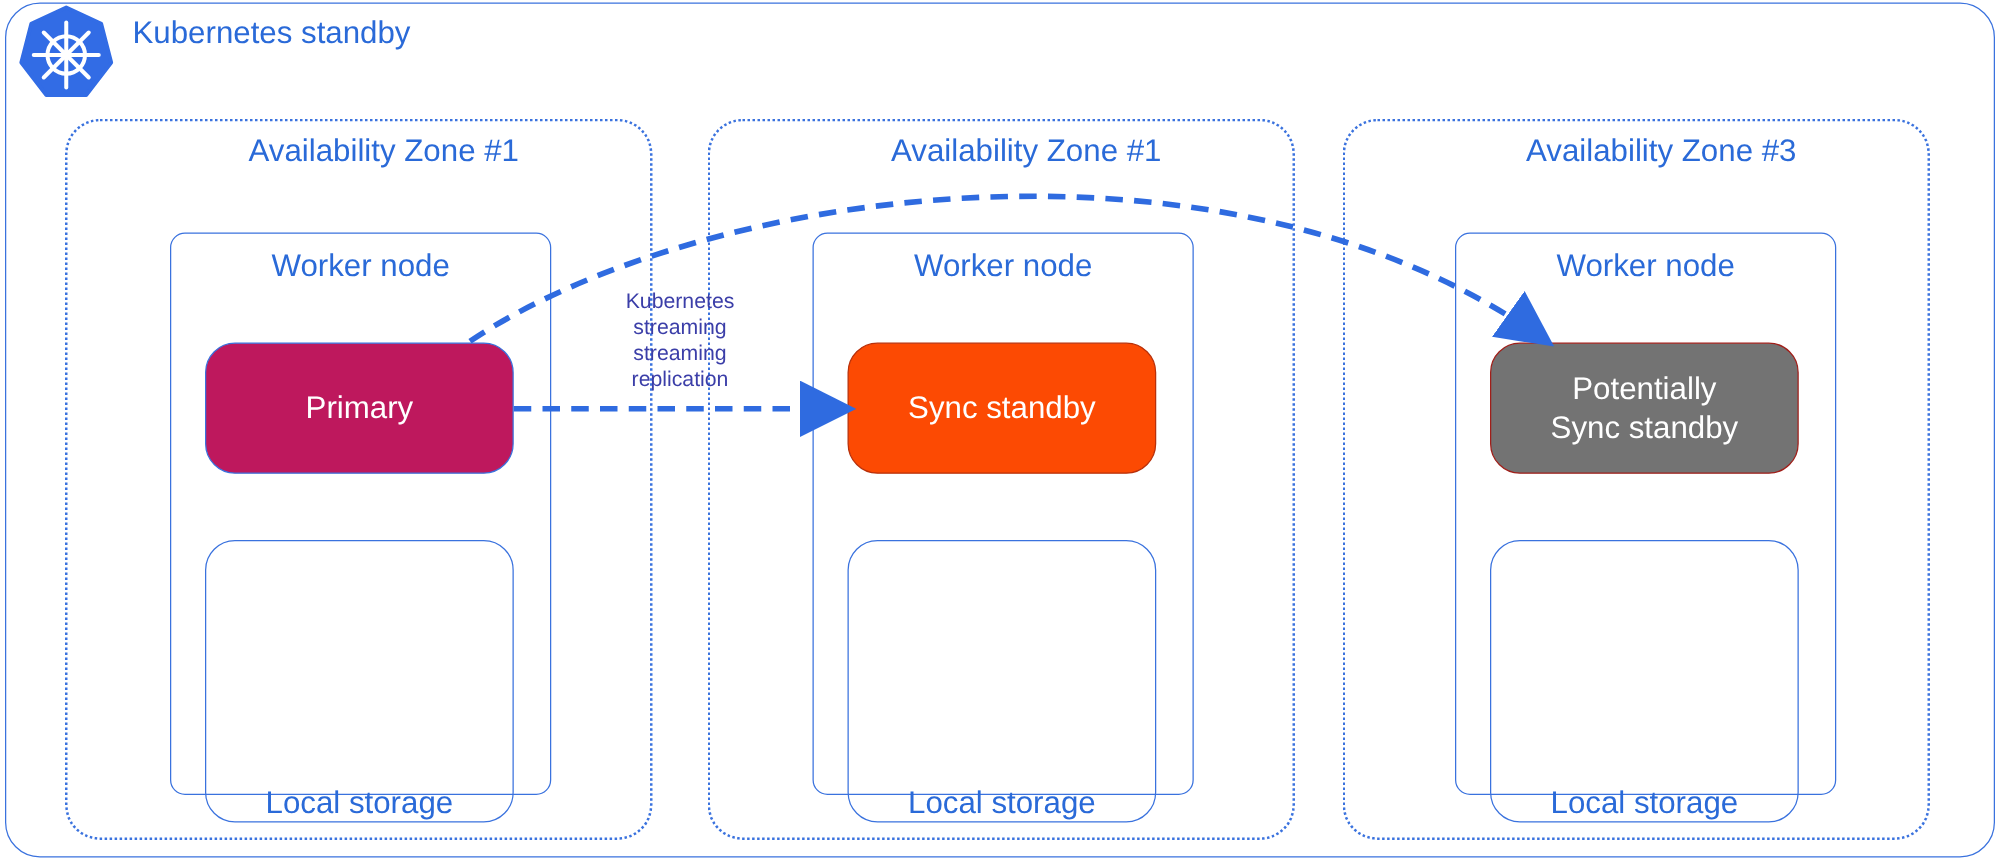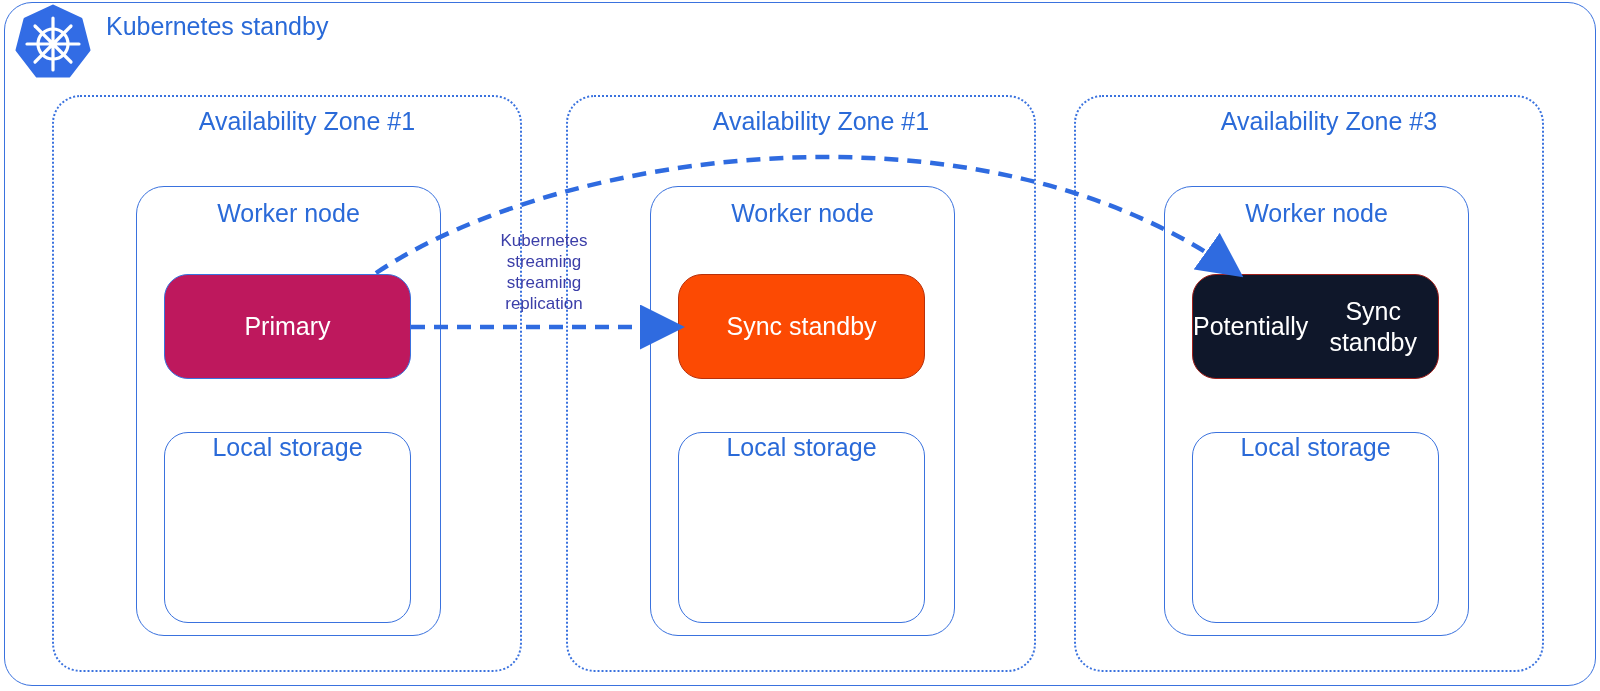--- a/index.html
+++ b/index.html
@@ -3,24 +3,24 @@
 <meta charset="utf-8">
 <style>
   html, body { margin:0; padding:0; background:#ffffff; }
   body { width:1600px; height:691px; position:relative; overflow:hidden; font-family:"Liberation Sans", sans-serif; }
   .abs { position:absolute; box-sizing:border-box; }
   .cluster { left:4px; top:2px; width:1592px; height:684px; border:1.5px solid #3a72de; border-radius:28px; }
   .k8s-logo { left:14px; top:4px; width:78px; height:76px; }
   .cluster-title { left:106px; top:12px; font-size:25px; color:#2a6ad8; }
   .zone { top:95px; width:470px; height:577px; border:2px dotted #3a72de; border-radius:28px; }
   .zone-title { left:0; right:0; top:10px; text-align:center; font-size:25px; color:#2a6ad8;padding-left:40px; }
-  .node { top:186px; width:305px; height:450px; border:1.5px solid #3a72de; border-radius:28px; }
+  .node { top:186px; width:305px; height:450px; border:1.5px solid #3a72de; border-radius:12px; }
   .node-title { left:0; right:0; top:12px; text-align:center; font-size:25px; color:#2a6ad8; }
   .pod { top:274px; width:247px; height:105px; border-radius:24px; display:flex; align-items:center; justify-content:center; text-align:center; color:#ffffff; font-size:25px; line-height:31px; }
-  .storage { top:432px; width:247px; height:191px; border:1.5px solid #3a72de; border-radius:24px; display:flex; align-items:flex-start; justify-content:center; font-size:25px; color:#2a6ad8; }
+  .storage { top:432px; width:247px; height:226px; border:1.5px solid #3a72de; border-radius:24px; display:flex; align-items:flex-end; justify-content:center; font-size:25px; color:#2a6ad8; }
   .repl-label { left:476px; top:230px; width:136px; text-align:center; font-size:17px; line-height:21px; color:#3b3ea8; }
   svg.arrows { position:absolute; left:0; top:0; width:1600px; height:691px; pointer-events:none; }
 </style>
 </head>
 <body>
 
 <div class="abs cluster"></div>
 
 <svg class="abs k8s-logo" viewBox="0 0 78 76">
   <polygon points="39,2 67,15 75,46 55,72 23,72 3,46 11,15" fill="#326ce5" stroke="#326ce5" stroke-width="3" stroke-linejoin="round"></polygon>
@@ -60,21 +60,21 @@
 <div class="abs storage" style="left:678px;">
   <span>Local storage</span>
 </div>
 
 <div class="abs zone" style="left:1074px;">
   <div class="abs zone-title">Availability Zone #3</div>
 </div>
 <div class="abs node" style="left:1164px;">
   <div class="abs node-title">Worker node</div>
 </div>
-<div class="abs pod" style="left:1192px; background:#0f172a; border:1.5px solid #a01f1a; flex-direction:row;">
+<div class="abs pod" style="left:1192px; background:#737373; border:1.5px solid #a01f1a; flex-direction:column;">
   <span>Potentially</span>
   <span>Sync standby</span>
 </div>
 <div class="abs storage" style="left:1192px;">
   <span>Local storage</span>
 </div>
 
 <svg class="arrows" viewBox="0 0 1600 691">
   <defs>
     <marker id="ah" markerWidth="10" markerHeight="10" refX="8" refY="5" orient="auto" markerUnits="strokeWidth">

